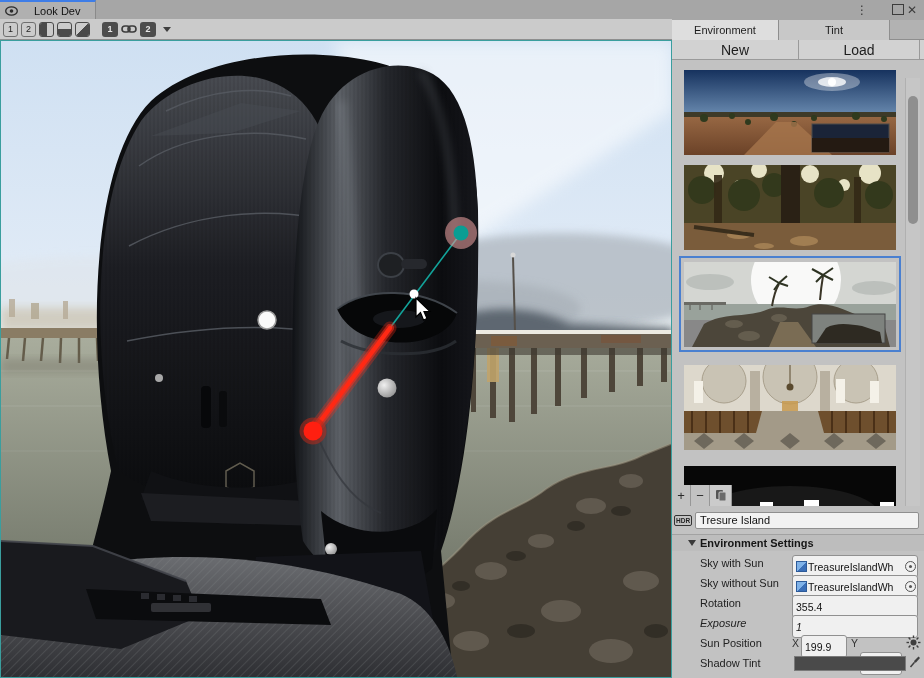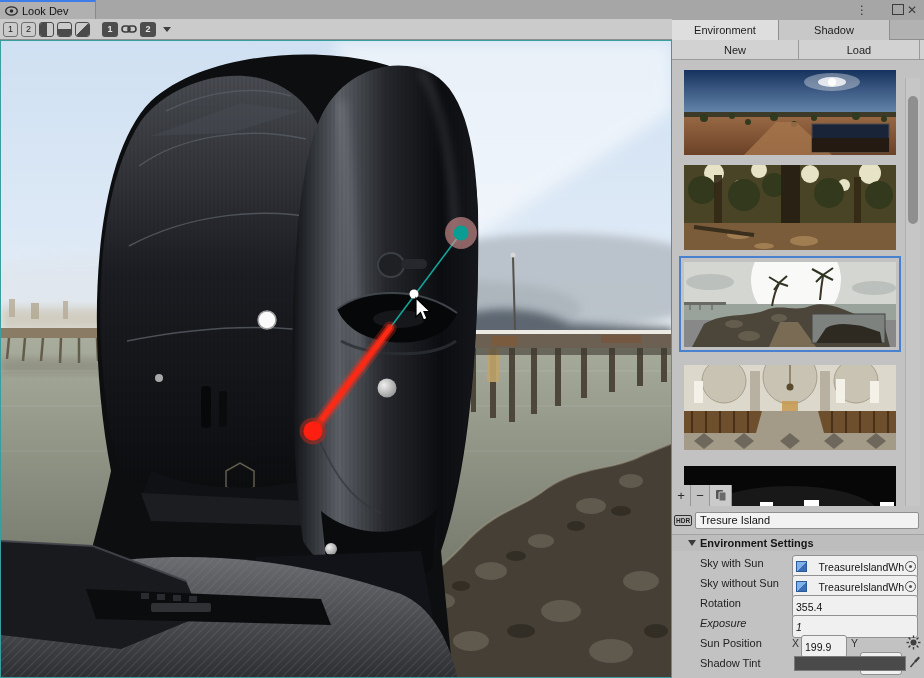--- a/index.html
+++ b/index.html
@@ -3,21 +3,21 @@
 <meta charset="utf-8">
 <style>
   html,body{margin:0;padding:0;width:924px;height:678px;overflow:hidden;
     font-family:"Liberation Sans","DejaVu Sans",sans-serif;background:#a6a6a6;}
   .abs{position:absolute;}
   .window{position:absolute;left:0;top:0;width:924px;height:678px;background:#a6a6a6;}
 
   
   .titlestrip{left:0;top:0;width:924px;height:19px;background:#a6a6a6;}
   .doc-tab{left:0;top:0;width:96px;height:19px;background:#b0b0b0;border-right:1px solid #8a8a8a;
-    border-top:2px solid #3e7de7;display:flex;align-items:center;gap:4px;padding-left:5px;box-sizing:border-box;}
+    border-top:2px solid #3e7de7;display:flex;align-items:center;gap:16px;padding-left:5px;box-sizing:border-box;}
   .doc-tab .title{font-size:11px;color:#111;}
   .winctl{top:0px;height:19px;display:flex;align-items:center;color:#3c3c3c;}
   .kebab{left:856px;width:14px;font-size:12px;text-align:center;}
   .maxbox{left:892px;top:4px;width:10px;height:9px;border:1.5px solid #3c3c3c;}
   .closex{left:907px;width:14px;font-size:12px;text-align:center;}
 
   
   .toolbar{left:0;top:19px;width:672px;height:21px;background:#cbcbcb;border-bottom:1px solid #8e8e8e;
     display:flex;align-items:center;gap:3px;padding-left:3px;box-sizing:border-box;}
   .tbtn{width:15px;height:15px;border:1px solid #6f6f6f;border-radius:3px;background:#cbcbcb;
@@ -30,29 +30,29 @@
   .cambadge{width:16px;height:15px;background:#4d4d4d;border-radius:3px;color:#e8e8e8;
     display:flex;align-items:center;justify-content:center;font-size:9px;font-weight:bold;}
   .ddarrow{width:0;height:0;border-left:4px solid transparent;border-right:4px solid transparent;
     border-top:5px solid #3f3f3f;margin-left:4px;}
 
   
   .viewport{left:0;top:40px;width:672px;height:638px;border:1px solid #3a9e9e;box-sizing:border-box;background:#cfe0f0;}
   .viewport svg{display:block;}
 
   
-  .panel{left:672px;top:20px;width:252px;height:658px;background:#c2c2c2;text-align:right;}
+  .panel{left:672px;top:20px;width:252px;height:658px;background:#c2c2c2;}
   .ptabs{left:0;top:0;width:252px;height:20px;background:#b2b2b2;border-bottom:1px solid #8e8e8e;box-sizing:border-box;}
   .ptab{position:absolute;top:0;height:20px;display:flex;align-items:center;justify-content:center;
     font-size:11px;color:#1d1d1d;border-right:1px solid #8e8e8e;box-sizing:border-box;}
   .ptab.sel{background:#dedede;}
   .ptab.unsel{background:#c8c8c8;}
   .actionrow{left:0;top:20px;width:252px;height:20px;background:#d2d2d2;border-bottom:1px solid #9a9a9a;box-sizing:border-box;}
   .actbtn{position:absolute;top:0;height:19px;display:flex;align-items:center;justify-content:center;
-    font-size:11px;color:#1d1d1d;background:#d2d2d2;border-right:1px solid #9a9a9a;box-sizing:border-box;}
+    font-size:14px;color:#1d1d1d;background:#d2d2d2;border-right:1px solid #9a9a9a;box-sizing:border-box;}
 
   .envlist{left:0;top:40px;width:252px;height:446px;overflow:hidden;background:#c2c2c2;}
   .thumb{position:absolute;left:12px;width:212px;height:85px;overflow:hidden;background:#888;}
   .thumb svg{display:block;}
   .selbox{position:absolute;left:7px;width:222px;height:96px;border:2px solid #4a80d0;box-sizing:border-box;}
   .scrolltrack{left:233px;top:18px;width:15px;height:468px;background:#c6c6c6;border-left:1px solid #b0b0b0;box-sizing:border-box;}
   .scrollthumb{position:absolute;left:2px;top:18px;width:10px;height:128px;background:#8f8f8f;border-radius:5px;}
 
   .listtools{left:0;top:464px;height:22px;display:flex;align-items:flex-end;}
   .ltbtn{width:19px;height:21px;background:#c2c2c2;border-right:1px solid #979797;color:#2a2a2a;
@@ -316,21 +316,21 @@
       <g transform="translate(415,257)">
         <path d="M0,0 L0,19 L4.5,14.5 L7.5,22 L11,20.5 L8,13.5 L14,13.5 Z" fill="#ffffff" stroke="#000000" stroke-width="1.2"></path>
       </g>
     </svg>
   </div>
 
   <div class="abs panel">
 
     <div class="abs ptabs">
       <div class="ptab sel" style="left:0;width:107px;">Environment</div>
-      <div class="ptab unsel" style="left:107px;width:111px;">Shadow</div>
+      <div class="ptab unsel" style="left:107px;width:111px;">Tint</div>
     </div>
 
     <div class="abs actionrow">
       <div class="actbtn" style="left:0;width:127px;">New</div>
       <div class="actbtn" style="left:127px;width:121px;">Load</div>
     </div>
 
     <div class="abs envlist">
 
       <div class="thumb" style="top:10px;">

